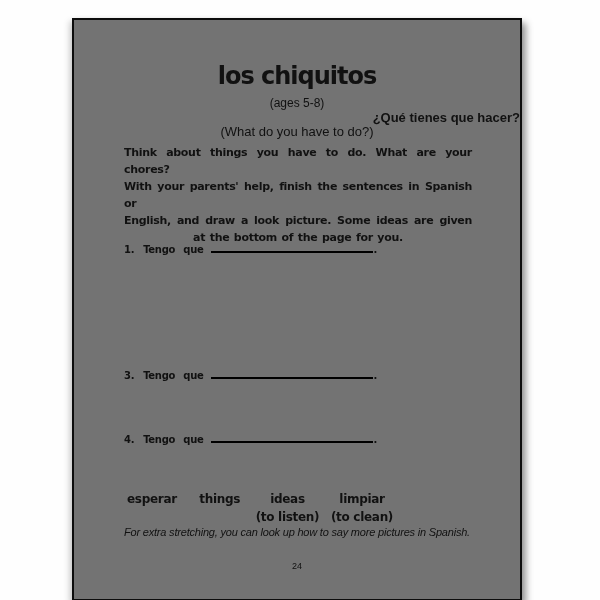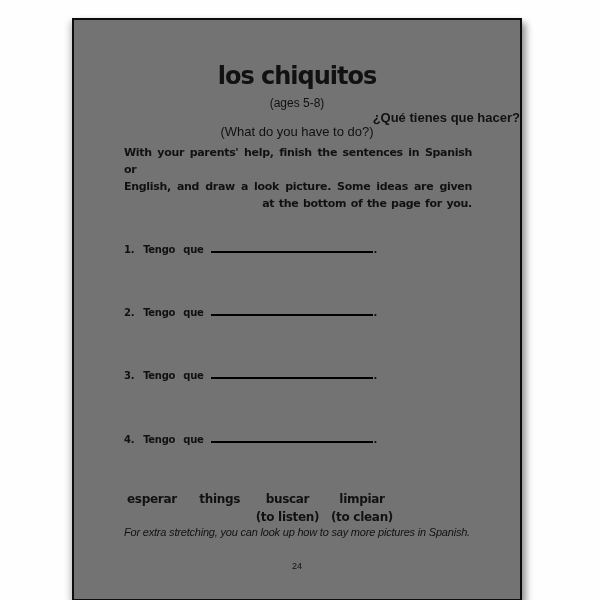--- a/index.html
+++ b/index.html
@@ -22,21 +22,21 @@
   }
   .ws-ages{top:76px;font-size:12px;}
   .ws-q-es{top:90px;font-size:13px;font-weight:bold;text-align:right;}
   .ws-q-en{top:104px;font-size:13px;}
   .instructions{
     top:124px;left:50px;width:348px;
     font-family:"DejaVu Sans",sans-serif;font-weight:bold;font-size:11px;
     letter-spacing:-0.3px;word-spacing:1px;line-height:17px;
   }
   .instructions .jline{text-align:justify;text-align-last:justify;}
-  .instructions .lline{text-align:right;}
+  .instructions .lline{text-align:center;}
   .sentence{
     left:50px;font-family:"DejaVu Sans",sans-serif;font-weight:bold;
     font-size:10px;letter-spacing:-0.3px;white-space:nowrap;
   }
   .sentence .num{display:inline-block;margin-right:9px;}
   .sentence .prompt{display:inline-block;word-spacing:5px;}
   .blank{
     display:inline-block;width:162px;height:15px;margin-left:8px;
     border-bottom:2px solid #000;vertical-align:baseline;
   }
@@ -58,45 +58,43 @@
 
 <div class="canvas">
   <div class="sheet">
 
     <div class="abs center ws-title">los chiquitos</div>
     <div class="abs center ws-ages">(ages 5-8)</div>
     <div class="abs center ws-q-es">¿Qué tienes que hacer?</div>
     <div class="abs center ws-q-en">(What do you have to do?)</div>
 
     <div class="abs instructions">
+      <div class="jline">Think about things you have to do. What are your chores?</div>
       <div class="jline">With your parents' help, finish the sentences in Spanish or</div>
       <div class="jline">English, and draw a look picture. Some ideas are given</div>
       <div class="lline">at the bottom of the page for you.</div>
     </div>
 
     <div class="abs sentence" style="top:216px;">
       <span class="num">1.</span><span class="prompt">Tengo que</span><span class="blank"></span><span>.</span>
     </div>
 
-    <div class="abs sentence" style="top:279px;">
-      <span class="num">2.</span><span class="prompt">Tengo que</span><span class="blank"></span><span>.</span>
-    </div>
 
     <div class="abs sentence" style="top:342px;">
       <span class="num">3.</span><span class="prompt">Tengo que</span><span class="blank"></span><span>.</span>
     </div>
 
     <div class="abs sentence" style="top:406px;">
       <span class="num">4.</span><span class="prompt">Tengo que</span><span class="blank"></span><span>.</span>
     </div>
 
     <div class="abs word-bank">
       <div class="cell">esperar</div>
       <div class="cell">things</div>
-      <div class="cell">buscar</div>
+      <div class="cell">ideas</div>
       <div class="cell">limpiar</div>
 
       <div class="cell"></div>
       <div class="cell"></div>
       <div class="cell"></div>
       <div class="cell">(to listen)</div>
       <div class="cell">(to clean)</div>
     </div>
 
     <div class="abs center footnote">For extra stretching, you can look up how to say more pictures in Spanish.</div>

